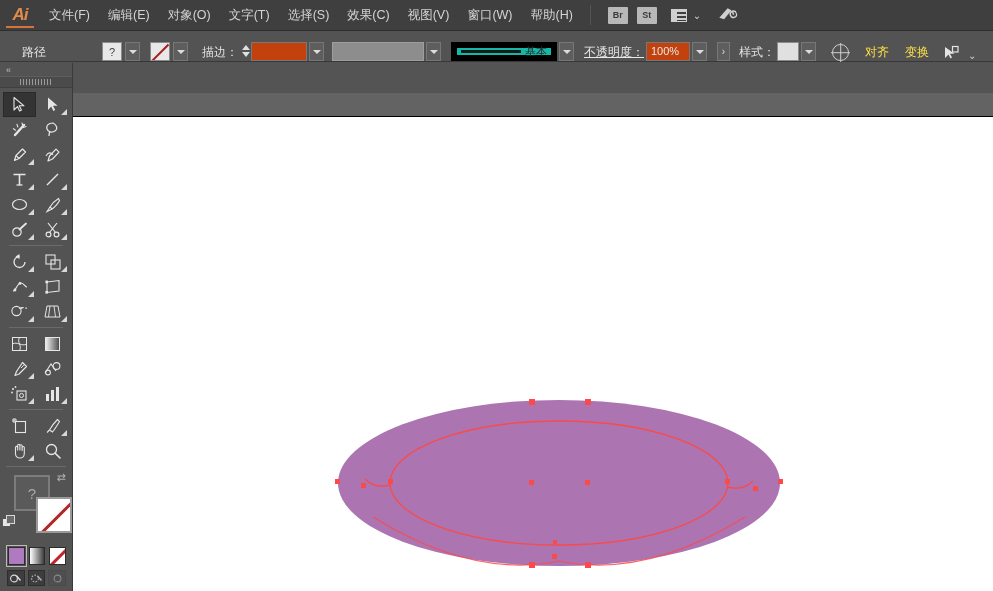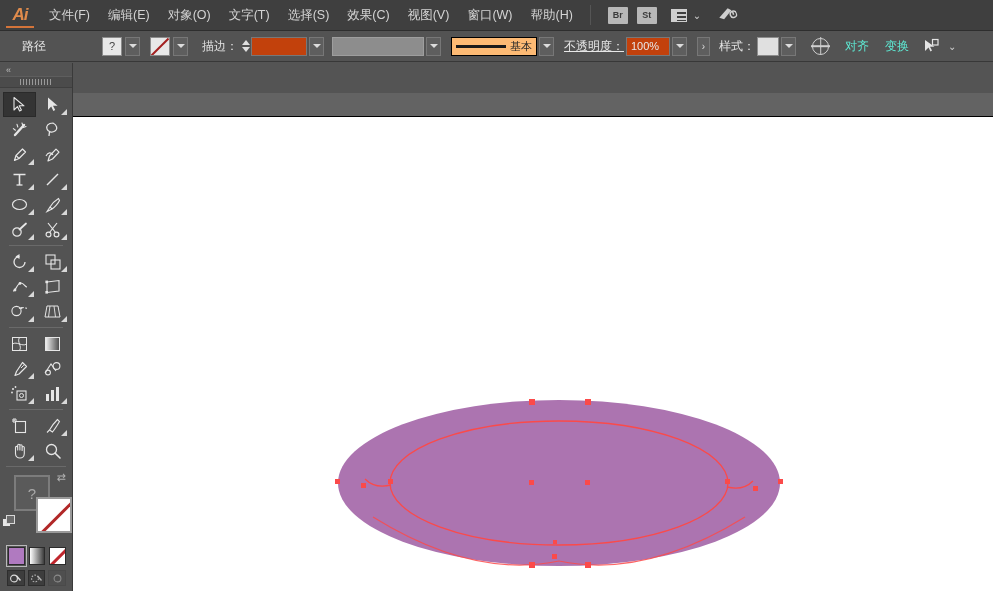--- a/index.html
+++ b/index.html
@@ -53,21 +53,21 @@
   .mb-arrange .grid i:nth-child(2){ width:9px; border-right:none;
      background: repeating-linear-gradient(to bottom,#cfcfcf 0 2px, transparent 2px 4px); }
   .chev { margin-left: 6px; color: #cfcfcf; font-size: 10px; }
   .mb-cc { margin-left: 16px; color: #cfcfcf; font-size: 15px; cursor: pointer; transform: rotate(-20deg); }
 
   
   .controlbar {
     position: absolute; left: 0; top: 31px; width: 993px; height: 31px;
     background: #535353;
     border-bottom: 1px solid #383838;
-    display: flex; align-items: center;
+    display: flex; align-items: flex-end;
   }
   .cb-label { font-size: 12px; color: #e2e2e2; white-space: nowrap; }
 
   .sw-box {
     width: 20px; height: 19px; background: #e8e8e8; border: 1px solid #8c8c8c;
     display:flex; align-items:center; justify-content:center;
     font-size: 11px; color:#444; position: relative; cursor: pointer;
   }
   .diag-red {
     position:absolute; left:-3px; right:-3px; top:50%; height:2px;
@@ -91,21 +91,21 @@
   .stepper i:first-child { border-bottom: 5px solid #e0e0e0; margin-bottom:2px; }
   .stepper i:last-child { border-top: 5px solid #e0e0e0; }
   .field {
     height: 19px; background: #c2410c; border: 1px solid #787878;
     color: #e8e8e8; font-size: 11px; line-height: 17px; padding: 0 4px;
     cursor: text;
   }
   .field.wide { width: 56px; }
   .field.grayfill { width: 92px; background: #8d8d8d; border-color:#9e9e9e; }
   .brush-preview {
-    width: 86px; height: 19px; background: #fdba74; border: 1px solid #000000;
+    width: 106px; height: 19px; background: #14b8a6; border: 6px solid #000000;
     display:flex; align-items:center; padding: 0 4px; cursor: pointer;
   }
   .brush-line { flex: 1; height: 3px; background: #1a1a1a; }
   .brush-text { font-size: 11px; color: #2a2a2a; margin-left: 4px; }
   .opacity-label { font-size:12px; color:#e8e8e8; text-decoration: underline; white-space:nowrap; }
   .cb-arrow-btn {
     width: 13px; height: 19px; background:#5e5e5e; border:1px solid #777;
     color:#ddd; font-size:10px; text-align:center; line-height:17px; cursor:pointer;
   }
   .style-swatch {
@@ -116,21 +116,21 @@
     position: relative; cursor: pointer;
   }
   .globe::before {
     content:""; position:absolute; left:50%; top:-1.6px; bottom:-1.6px; width:1.6px;
     background:#cfcfcf; transform: translateX(-50%);
   }
   .globe::after {
     content:""; position:absolute; top:50%; left:-1.6px; right:-1.6px; height:1.6px;
     background:#cfcfcf; transform: translateY(-50%);
   }
-  .cb-text-btn { font-size:12px; color:#5eead4; cursor:pointer; white-space:nowrap; }
+  .cb-text-btn { font-size:12px; color:#fde047; cursor:pointer; white-space:nowrap; }
 
   
   .tabbar {
     position: absolute; left: 73px; top: 63px; width: 920px; height: 30px;
     background: #3b3b3b; border-bottom: 1px solid #2b2b2b;
     display: flex; align-items: flex-end;
   }
   .doctab {
     height: 30px; background: #545454; display: flex; align-items: center;
     padding: 0 8px 0 12px; gap: 9px; cursor: pointer;

